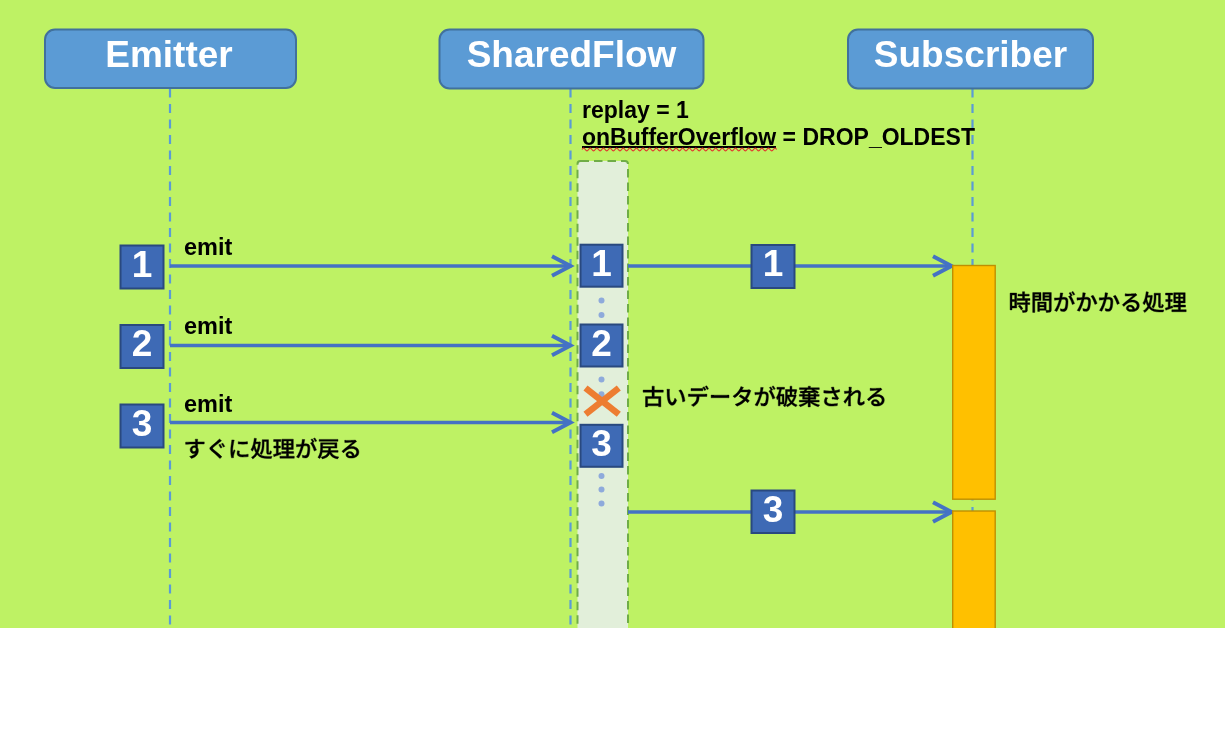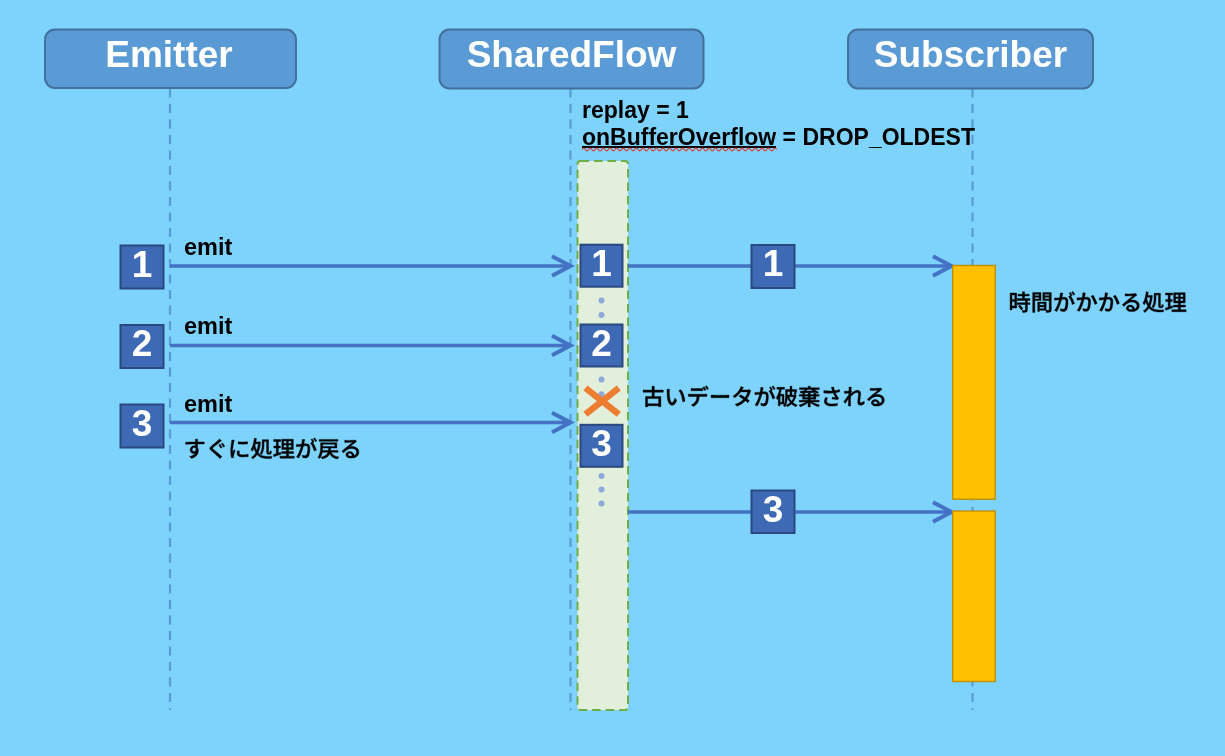--- a/index.html
+++ b/index.html
@@ -1,14 +1,14 @@
 <!DOCTYPE html>
 <html><head><meta charset="utf-8"><style>
 html,body{margin:0;padding:0;background:#fff;}
-#canvas{position:relative;width:1225px;height:756px;background:#7dd3fc;overflow:hidden;
+#canvas{position:relative;width:1225px;height:628px;background:#bef264;overflow:hidden;
   font-family:"Liberation Sans",sans-serif;}
 </style></head><body>
 <div id="canvas">
 <svg width="1225" height="756" viewBox="0 0 1225 756">
 
 <g stroke="#5B9BD5" stroke-width="2.2" stroke-dasharray="9 6.5" fill="none">
 <line x1="170" y1="88.5" x2="170" y2="710"></line>
 <line x1="570.5" y1="88.5" x2="570.5" y2="710"></line>
 <line x1="972.5" y1="88.5" x2="972.5" y2="710"></line>
 </g>

